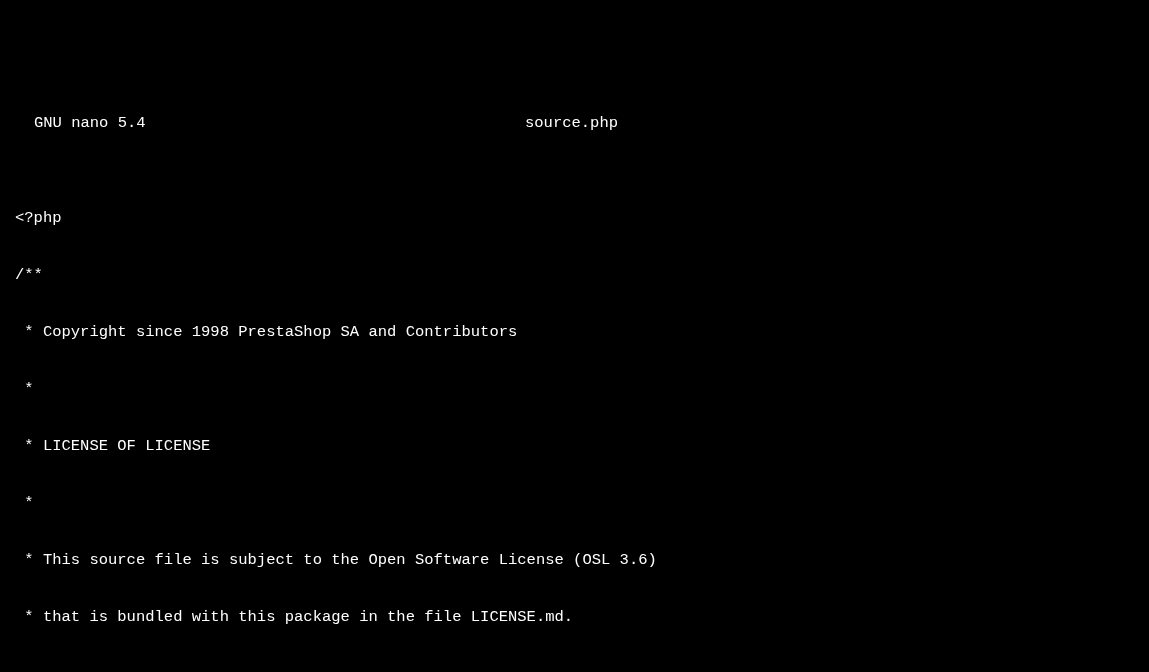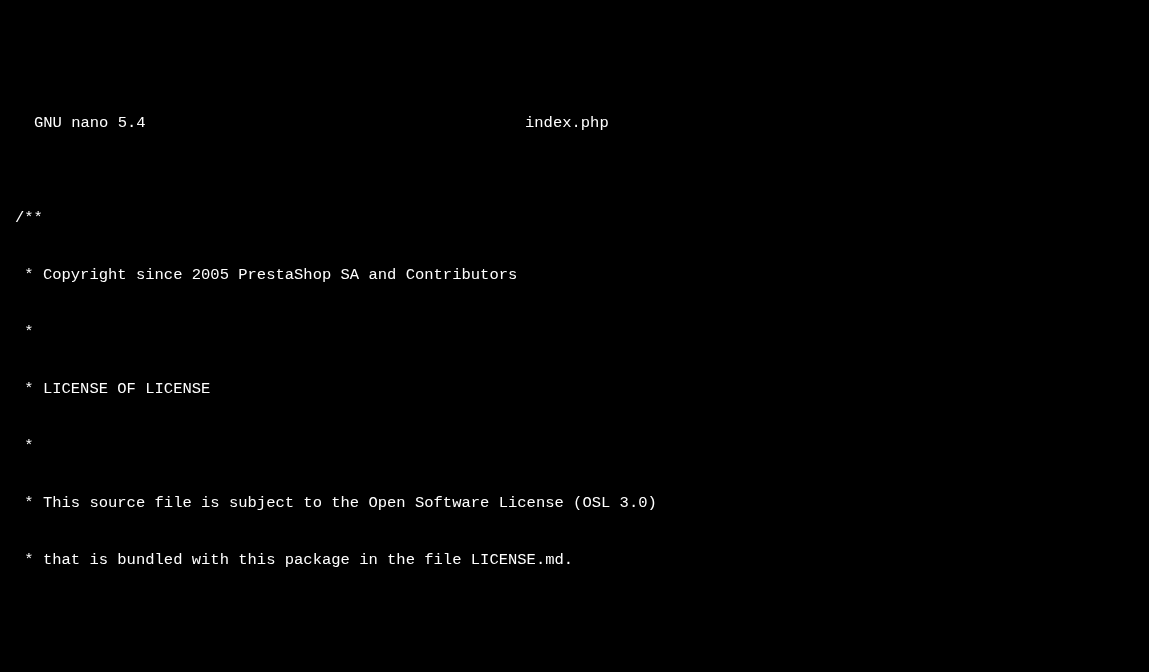--- a/index.html
+++ b/index.html
@@ -36,29 +36,30 @@
     }
   </style>
 </head>
 <body>
 
 
 
 <div class="terminal">
   <div class="header-line">
     <span class="header-app">GNU nano 5.4</span>
-    <span class="header-file">index.php</span>
+    <span class="header-file">source.php</span>
   </div>
   <div class="content">
+    <div>&lt;?php</div>
     <div>/**</div>
-    <div> * Copyright since 2005 PrestaShop SA and Contributors</div>
+    <div> * Copyright since 1998 PrestaShop SA and Contributors</div>
     <div> *</div>
     <div> * LICENSE OF LICENSE</div>
     <div> *</div>
-    <div> * This source file is subject to the Open Software License (OSL 3.0)</div>
+    <div> * This source file is subject to the Open Software License (OSL 3.6)</div>
     <div> * that is bundled with this package in the file LICENSE.md.</div>
     
     
     
     
     
     
     
     
     

